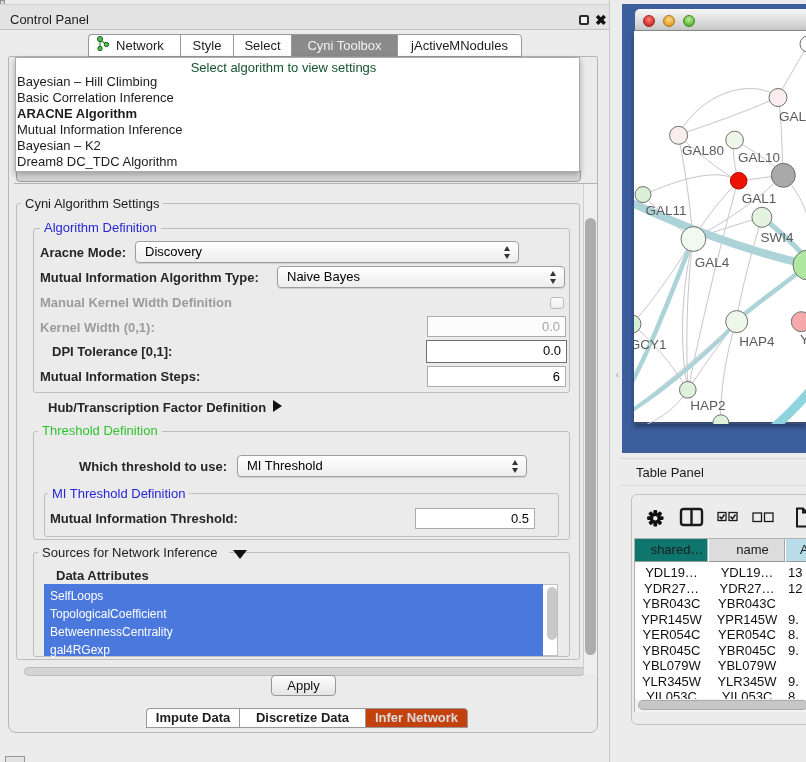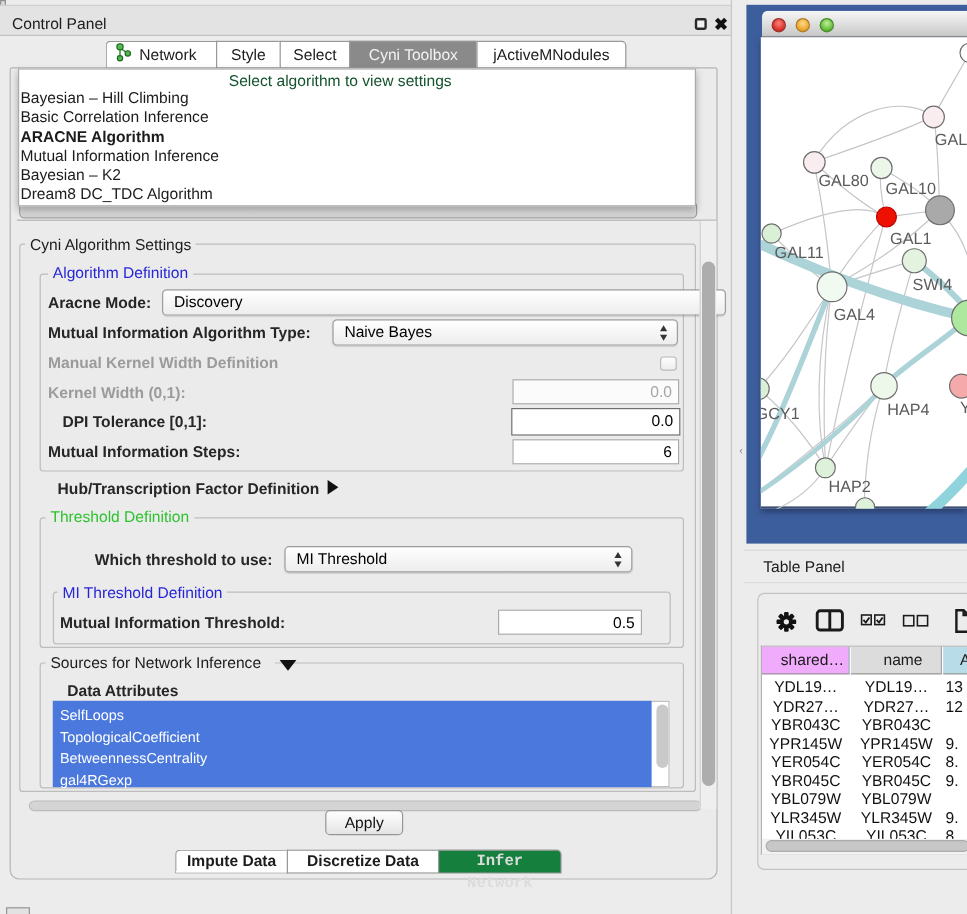--- a/index.html
+++ b/index.html
@@ -58,21 +58,21 @@
 Bayesian – K2<br>
 Dream8 DC_TDC Algorithm
 </div>
 
 <div class="abs grp" style="left:16px;top:203px;width:564px;height:457px;"></div>
 <div class="grplab r13" style="left:21px;top:197px;">Cyni Algorithm Settings</div>
 
 <div class="abs grp" style="left:33px;top:228px;width:537px;height:165px;"></div>
 <div class="grplab" style="left:40px;top:221px;color:#2726d6;">Algorithm Definition</div>
 <div class="abs b13" style="left:40px;top:245px;">Aracne Mode:</div>
-<div class="abs combo" style="left:135px;top:241px;width:470px;height:22px;">Discovery<span class="carets"></span></div>
+<div class="abs combo" style="left:135px;top:241px;width:384px;height:22px;">Discovery<span class="carets"></span></div>
 <div class="abs b13" style="left:40px;top:270px;">Mutual Information Algorithm Type:</div>
 <div class="abs combo" style="left:277px;top:266px;width:288px;height:22px;">Naive Bayes<span class="carets"></span></div>
 <div class="abs b13 gray" style="left:40px;top:295px;">Manual Kernel Width Definition</div>
 <div class="abs" style="left:550px;top:297px;width:14px;height:12px;background:linear-gradient(#fdfdfd,#ededed);border:1px solid #bcbcbc;border-radius:3px;"></div>
 <div class="abs b13 gray" style="left:40px;top:320px;">Kernel Width (0,1):</div>
 <div class="abs field" style="left:427px;top:316px;width:139px;height:21px;color:#a6a6a6;background:#fbfbfb;">0.0</div>
 <div class="abs b13" style="left:52px;top:344px;">DPI Tolerance [0,1]:</div>
 <div class="abs field" style="left:426px;top:340px;width:141px;height:23px;border:1.5px solid #6e6e6e;line-height:20px;">0.0</div>
 <div class="abs b13" style="left:40px;top:369px;">Mutual Information Steps:</div>
 <div class="abs field" style="left:427px;top:366px;width:139px;height:21px;">6</div>
@@ -100,21 +100,21 @@
 
 <div class="abs" style="left:24px;top:667px;width:561px;height:9px;background:#d4d4d4;border:1px solid #bcbcbc;border-radius:5px;"></div>
 
 <div class="abs" style="left:583px;top:184px;width:14px;height:490px;background:#efefef;border-left:1px solid #cfcfcf;"></div>
 <div class="abs" style="left:585px;top:218px;width:11px;height:437px;background:#adadad;border-radius:6px;"></div>
 
 <div class="abs" style="left:271px;top:675px;width:65px;height:21px;background:linear-gradient(#ffffff,#e4e4e4);border:1px solid #969696;border-radius:4px;text-align:center;font-size:13px;line-height:19px;color:#111;">Apply</div>
 
 <div class="btab" style="left:146px;width:93px;border-radius:4px 0 0 0;">Impute Data</div>
 <div class="btab" style="left:239px;width:126px;">Discretize Data</div>
-<div class="btab" style="left:365px;width:103px;background:#15803d;color:#dcdcdc;border-right:1px solid #989898;border-radius:0 4px 0 0;font-family:Liberation Mono, monospace;">Infer Network</div>
+<div class="btab" style="left:365px;width:103px;background:#c2410c;color:#dcdcdc;border-right:1px solid #989898;border-radius:0 4px 0 0;">Infer Network</div>
 
 <div class="abs" style="left:5px;top:756px;width:20px;height:10px;background:#e2e2e2;border:1.5px solid #969696;"></div>
 
 <div class="abs" style="left:622px;top:4px;width:184px;height:449px;background:#3d5e9d;"></div>
 
 <div class="abs" style="left:635px;top:9px;width:171px;height:22px;background:linear-gradient(#f7f7f7,#c8c8c8);border-bottom:1px solid #8e8e8e;border-radius:5px 0 0 0;"></div>
 <div class="abs" style="left:643px;top:15px;width:12px;height:12px;border-radius:50%;background:radial-gradient(circle at 50% 35%, #f98379, #dc3832 60%, #a8201c);border:0.5px solid #9a2a22;"></div>
 <div class="abs" style="left:663px;top:15px;width:12px;height:12px;border-radius:50%;background:radial-gradient(circle at 50% 35%, #fbd88a, #efa933 60%, #b87b18);border:0.5px solid #a8791e;"></div>
 <div class="abs" style="left:683px;top:15px;width:12px;height:12px;border-radius:50%;background:radial-gradient(circle at 50% 35%, #c0eda0, #6cc03e 60%, #3d8a1e);border:0.5px solid #3f8a22;"></div>
 
@@ -213,21 +213,21 @@
     <rect x="84" y="7.5" width="8" height="8"></rect>
     <rect x="108" y="8" width="8.5" height="8.5"></rect>
     <rect x="119.5" y="8" width="8.5" height="8.5"></rect>
   </g>
   <path d="M 74.5,11.5 l 2,2.3 l 3,-4.3" fill="none" stroke="#1a1a1a" stroke-width="1.5"></path>
   <path d="M 85.5,11.5 l 2,2.3 l 3,-4.3" fill="none" stroke="#1a1a1a" stroke-width="1.5"></path>
   <path d="M 152,3.5 l 6,0 l 4,4 l 0,14 l -10,0 z M 158,3.5 l 0,4 l 4,0" fill="none" stroke="#1a1a1a" stroke-width="2"></path>
 </svg>
 
 <div class="abs" style="left:634px;top:538px;width:172px;height:174px;background:#fff;border:1px solid #b2b2b2;border-right:none;"></div>
-<div class="abs" style="left:635px;top:539px;width:73px;height:23px;background:#f0abfc;border-right:1px solid #9fb6bd;border-bottom:1px solid #9a9a9a;font-size:13px;text-align:center;line-height:22px;color:#1c1c1c;text-indent:12px;">shared…</div>
+<div class="abs" style="left:635px;top:539px;width:73px;height:23px;background:#0f766e;border-right:1px solid #9fb6bd;border-bottom:1px solid #9a9a9a;font-size:13px;text-align:center;line-height:22px;color:#1c1c1c;text-indent:12px;">shared…</div>
 <div class="abs" style="left:709px;top:539px;width:76px;height:23px;background:#dcdcdc;border-right:1px solid #a8a8a8;border-bottom:1px solid #9a9a9a;font-size:13px;text-align:center;line-height:22px;color:#1c1c1c;text-indent:12px;">name</div>
 <div class="abs" style="left:786px;top:539px;width:20px;height:23px;background:#b9dde8;border-bottom:1px solid #9a9a9a;font-size:13px;line-height:22px;color:#1c1c1c;padding-left:14px;">A</div>
 
 <div class="abs" style="left:635px;top:565px;width:73px;text-align:center;font-size:13px;line-height:15.5px;color:#111;">YDL19…<br>YDR27…<br>YBR043C<br>YPR145W<br>YER054C<br>YBR045C<br>YBL079W<br>YLR345W<br>YIL053C</div>
 <div class="abs" style="left:709px;top:565px;width:76px;text-align:center;font-size:13px;line-height:15.5px;color:#111;">YDL19…<br>YDR27…<br>YBR043C<br>YPR145W<br>YER054C<br>YBR045C<br>YBL079W<br>YLR345W<br>YIL053C</div>
 <div class="abs" style="left:788px;top:565px;width:20px;font-size:13px;line-height:15.5px;color:#111;">13<br>12<br>&nbsp;<br>9.<br>8.<br>9.<br>&nbsp;<br>9.<br>8.</div>
 
 <div class="abs" style="left:635px;top:699px;width:171px;height:13px;background:#f2f2f2;"></div>
 <div class="abs" style="left:638px;top:700px;width:170px;height:10px;background:#c7c7c7;border:1px solid #ababab;border-radius:5px;"></div>
 

